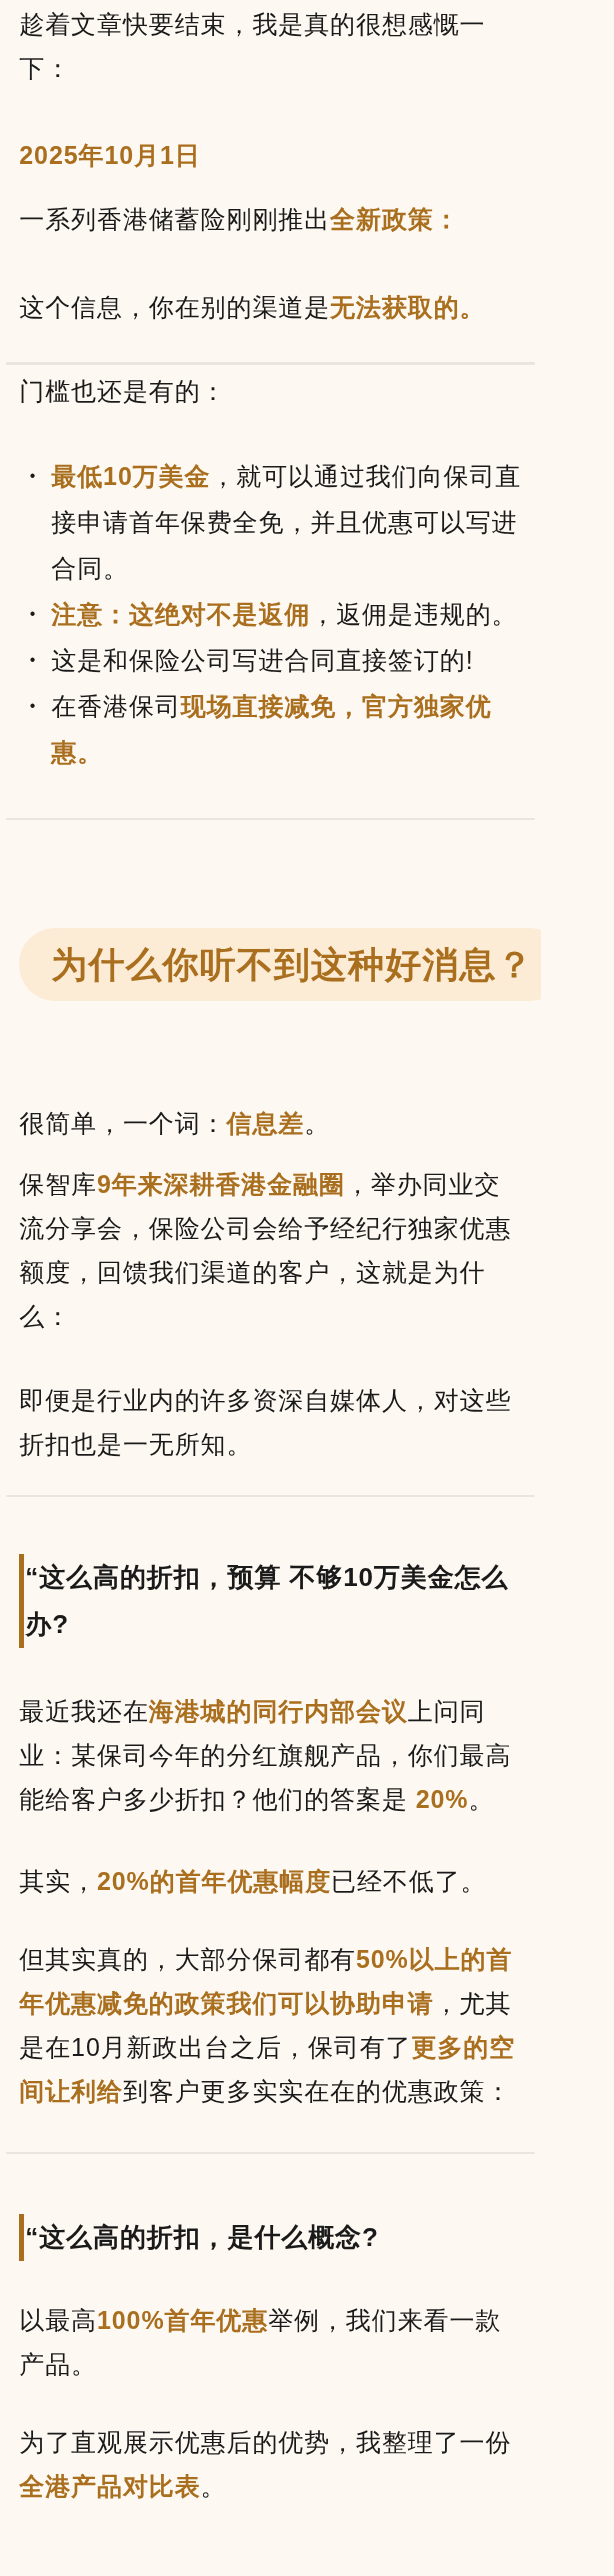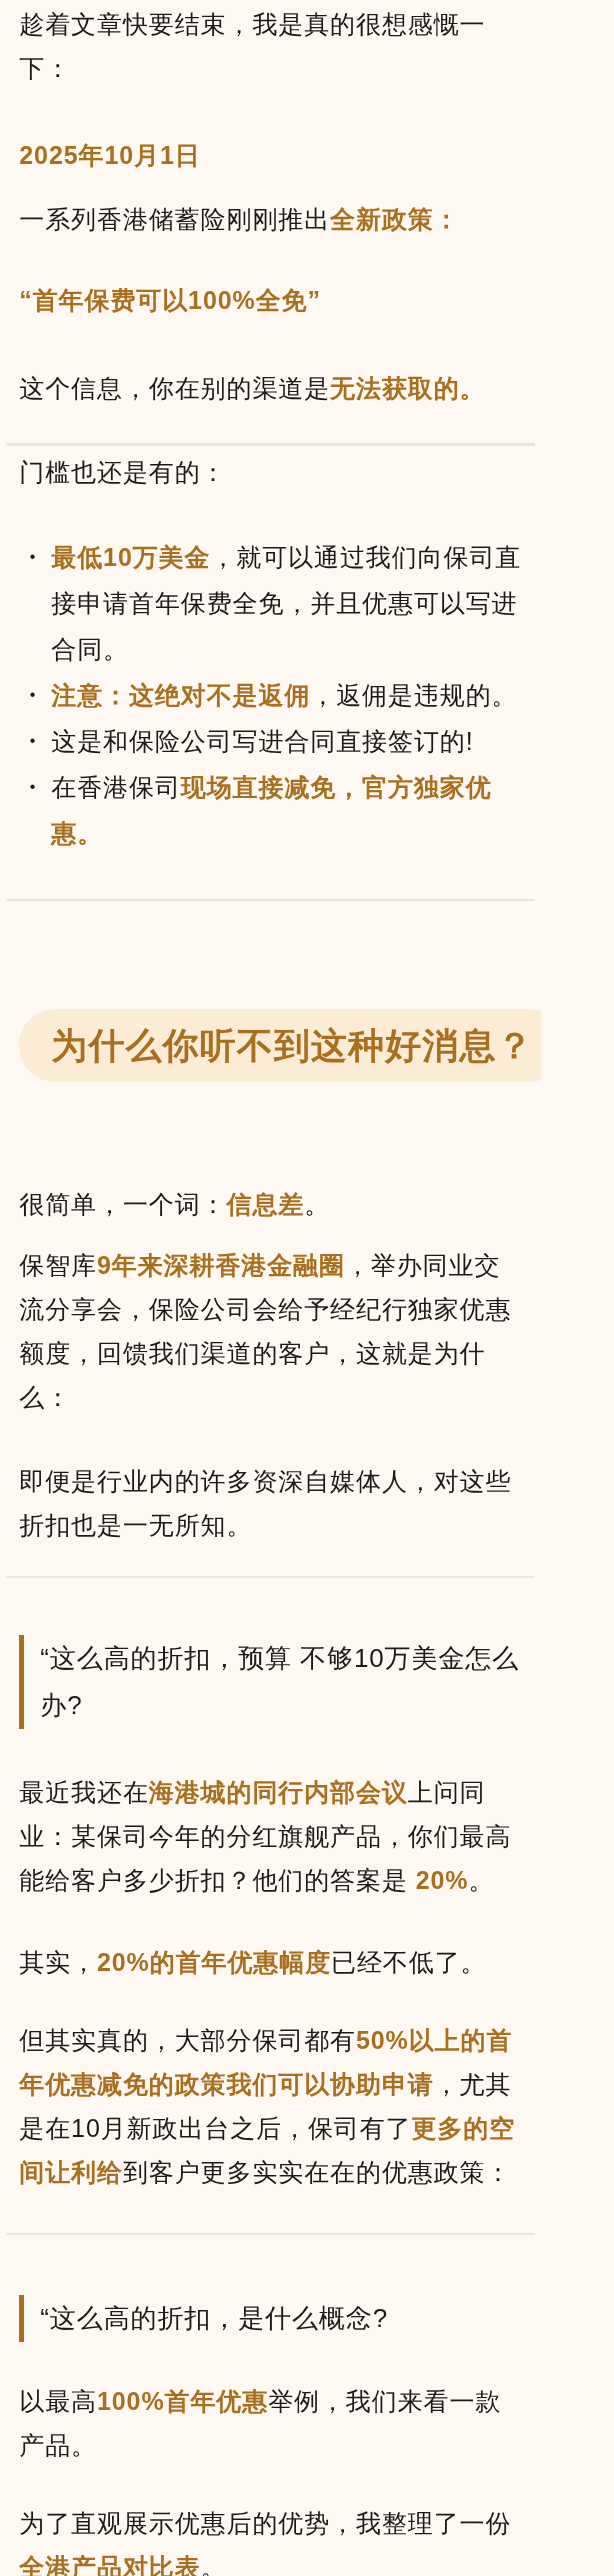--- a/index.html
+++ b/index.html
@@ -66,40 +66,39 @@
     line-height:73px;
     font-size:36px;
     font-weight:700;
     letter-spacing:1.1px;
     color:var(--accent);
     white-space:nowrap;
   }
   .quote-heading{
     margin:0;
     font-size:26px;
-    font-weight:400;
+    font-weight:700;
     line-height:47px;
     letter-spacing:0.9px;
     color:var(--ink);
     border-left:5.7px solid var(--accent);
-    padding-left:16px;
+    padding-left:1px;
   }
 </style>
 </head>
 <body>
 
 <div class="page">
 
   <p class="para"><span>趁着文章快要结束，我是真的很想感慨一下：</span></p>
 
   <p class="para" style="margin-top:43px"><span class="hl">2025年10月1日</span></p>
 
   <p class="para" style="margin-top:20px"><span>一系列香港储蓄险刚刚推出</span><span class="hl">全新政策：</span></p>
 
-  <p class="para" style="margin-top:37px"><span class="hl">“首年保费可以100%全免”</span></p>
 
   <p class="para" style="margin-top:44px"><span>这个信息，你在别的渠道是</span><span class="hl">无法获取的。</span></p>
 
   <hr class="divider" style="margin-top:33px">
 
   <p class="para" style=""><span>门槛也还是有的：</span></p>
 
   <ul class="bullets">
     <li><span class="hl">最低10万美金</span><span>，就可以通过我们向保司直接申请首年保费全免，并且优惠可以写进合同。</span></li>
     <li><span class="hl">注意：这绝对不是返佣</span><span>，返佣是违规的。</span></li>

